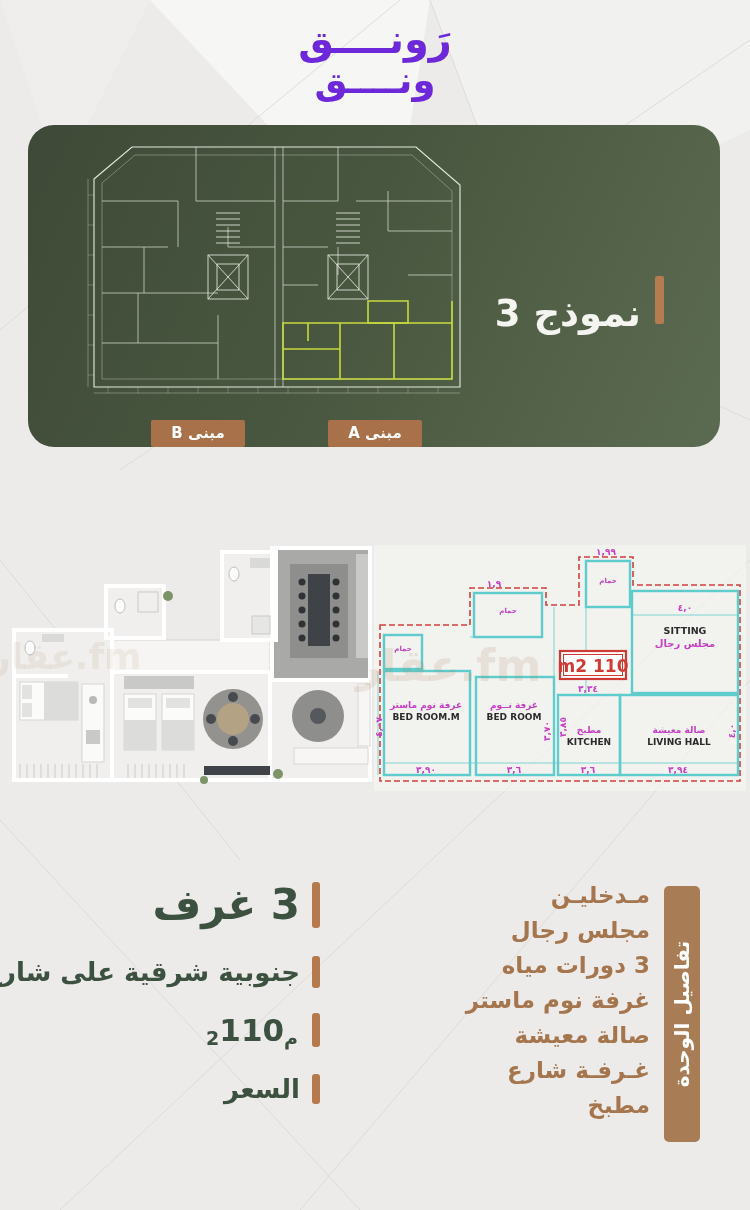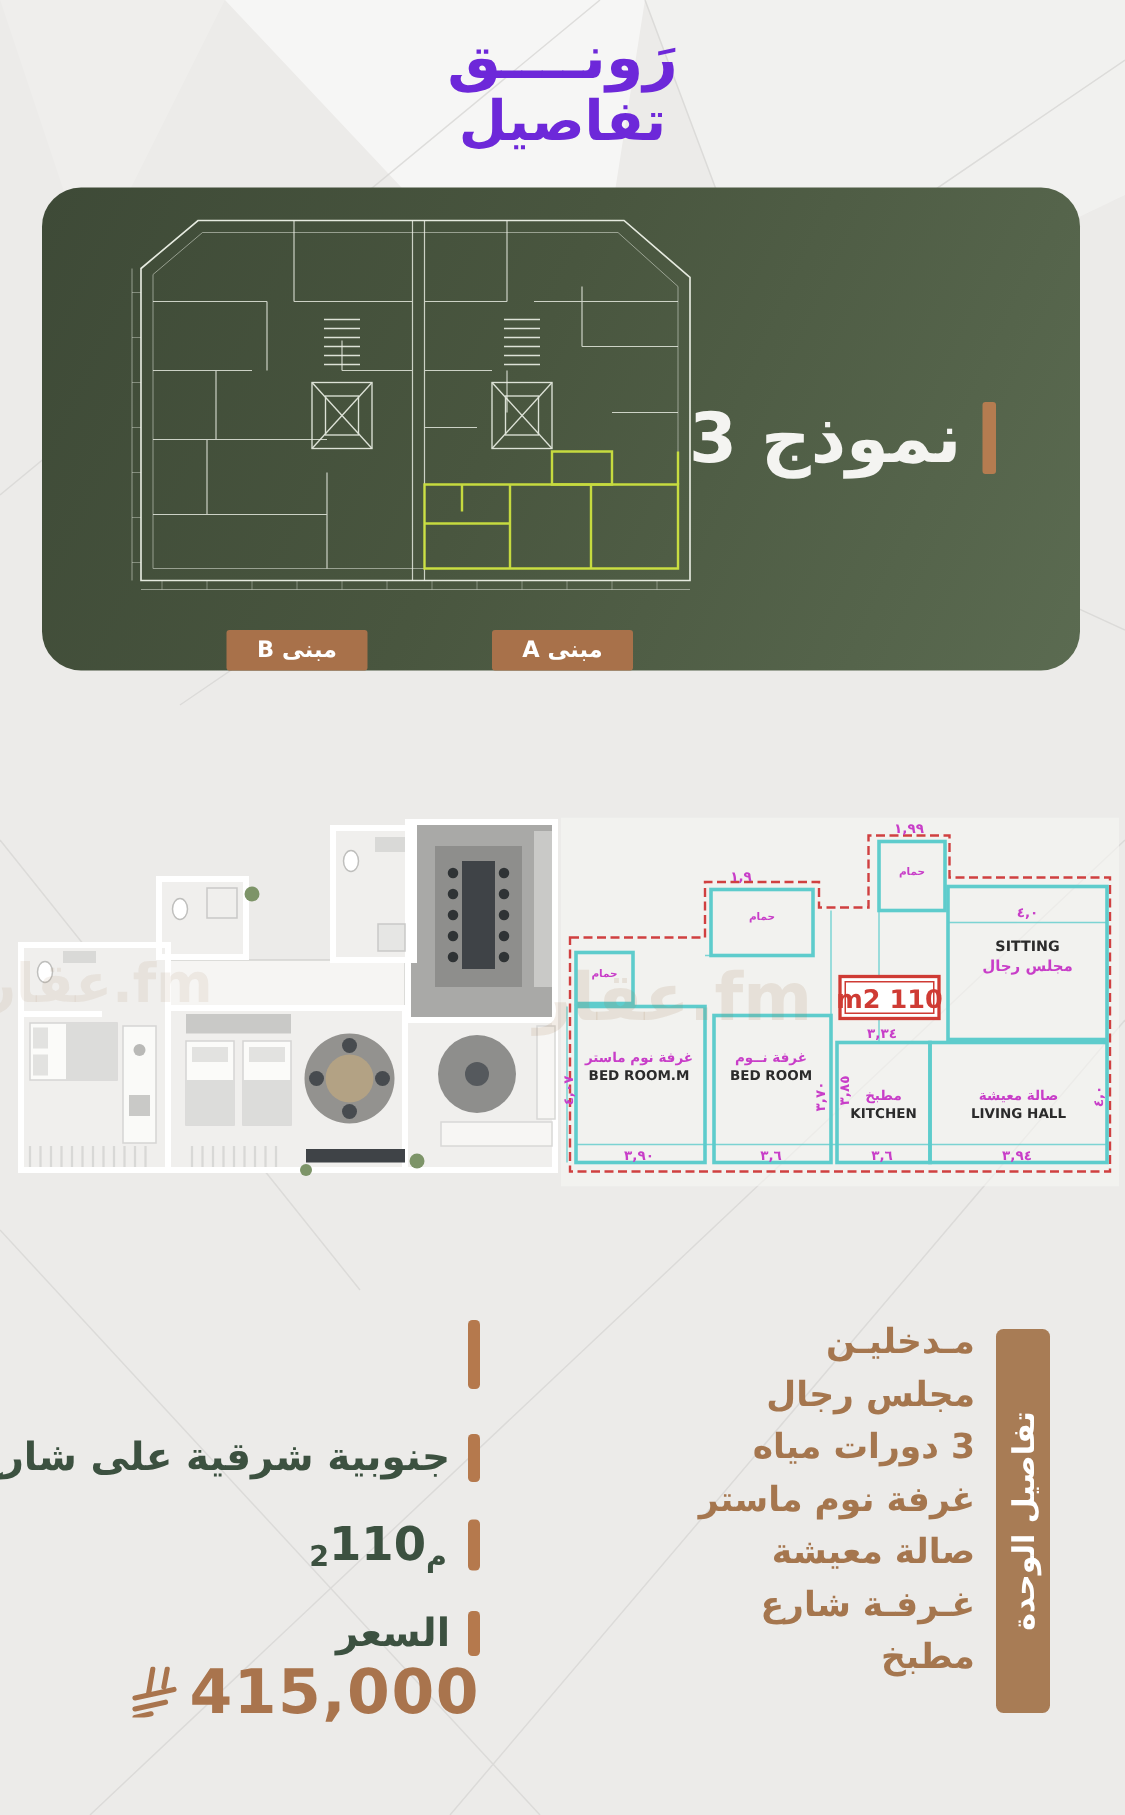--- a/index.html
+++ b/index.html
@@ -18,21 +18,21 @@
   
   .model-panel{
     position:absolute;left:28px;top:125px;width:692px;height:322px;
     background:linear-gradient(115deg,#3e4a37 0%,#49563f 45%,#5b6b51 100%);
     border-radius:26px;
   }
   .cad-svg{position:absolute;left:50px;top:10px;}
   .model-title-row{
     position:absolute;right:56px;top:140px;display:flex;align-items:center;direction:ltr;
   }
-  .model-title{color:#f4f4f1;font-size:46px;font-weight:bold;letter-spacing:.5px;direction:rtl;}
+  .model-title{color:#f4f4f1;font-size:37px;font-weight:bold;letter-spacing:.5px;direction:rtl;margin-top:27px;}
   .model-bar{width:9px;height:48px;background:#b57c50;border-radius:2px;margin-left:14px;}
   .bldg-label{
     position:absolute;bottom:0;height:27px;width:94px;background:#a8714a;
     color:#fff;font-size:15px;font-weight:bold;text-align:center;line-height:27px;border-radius:2px;
   }
   .bldg-b{left:123px;}
   .bldg-a{left:300px;}
   
   .plan3d-svg{position:absolute;left:8px;top:534px;}
   .plan2d-svg{position:absolute;left:374px;top:545px;}
@@ -85,21 +85,21 @@
     <line x1="520" y1="240" x2="430" y2="0"></line>
     <line x1="0" y1="820" x2="360" y2="1210"></line>
     <line x1="300" y1="1210" x2="750" y2="680"></line>
     <line x1="60" y1="1210" x2="750" y2="560"></line>
     <line x1="0" y1="560" x2="240" y2="860"></line>
   </g>
 </svg>
 
 <div class="logo">
   <div class="l1">رَونــــق</div>
-  <div class="l2">تفاصيل</div>
+  <div class="l2">ونــــق</div>
 </div>
 
 <div class="model-panel">
   <svg class="cad-svg" width="400" height="300" viewBox="0 0 400 300">
     <g stroke="#eef2e8" fill="none" stroke-width="1.1" opacity="0.95">
       <path d="M16,44 L54,12 L338,12 L382,50 L382,252 L16,252 Z"></path>
     </g>
     <g stroke="#eef2e8" fill="none" stroke-width="0.6" opacity="0.55">
       <path d="M24,48 L57,20 L334,20 L374,56 L374,244 L24,244 Z"></path>
       <path d="M16,258 H382"></path>
@@ -313,47 +313,34 @@
     <text x="192" y="182" transform="rotate(-90 192 182)">٣,٨٥</text>
     <text x="361" y="186" transform="rotate(-90 361 186)">٤,٠</text>
   </g>
 </svg>
 
 <div class="watermark1">عقار.fm</div>
 <div class="watermark2">عقار.fm</div>
 
 <div class="specs">
   <div class="spec-row row-rooms">
+    <span class="spec-text">3 غرف</span>
     <span class="spec-bar"></span>
   </div>
   <div class="spec-row row-orient">
     <span class="spec-text">جنوبية شرقية على شارع</span>
     <span class="spec-bar"></span>
   </div>
   <div class="spec-row row-area">
     <span class="spec-text"><span class="unit">م2</span><span>110</span></span>
     <span class="spec-bar"></span>
   </div>
   <div class="spec-row row-price-label">
     <span class="spec-text">السعر</span>
     <span class="spec-bar"></span>
-  </div>
-  <div class="spec-row row-price">
-    <div class="price-wrap">
-      <svg width="30" height="34" viewBox="0 0 26 30">
-        <g stroke="#a9744d" stroke-width="3" stroke-linecap="round" fill="none">
-          <path d="M12,1.5 L9.5,16"></path>
-          <path d="M20.5,1.5 L18.5,12"></path>
-          <path d="M1.5,18.5 L24.5,13.5"></path>
-          <path d="M1.5,25 L19.5,21"></path>
-          <path d="M1.5,30 L11,27.8"></path>
-        </g>
-      </svg>
-      <span class="price-value">415,000</span>
-    </div>
   </div>
 </div>
 
 <div class="details-list">
   <div class="details-item">مـدخليـن</div>
   <div class="details-item">مجلس رجال</div>
   <div class="details-item">3 دورات مياه</div>
   <div class="details-item">غرفة نوم ماستر</div>
   <div class="details-item">صالة معيشة</div>
   <div class="details-item">غـرفـة شارع</div>

